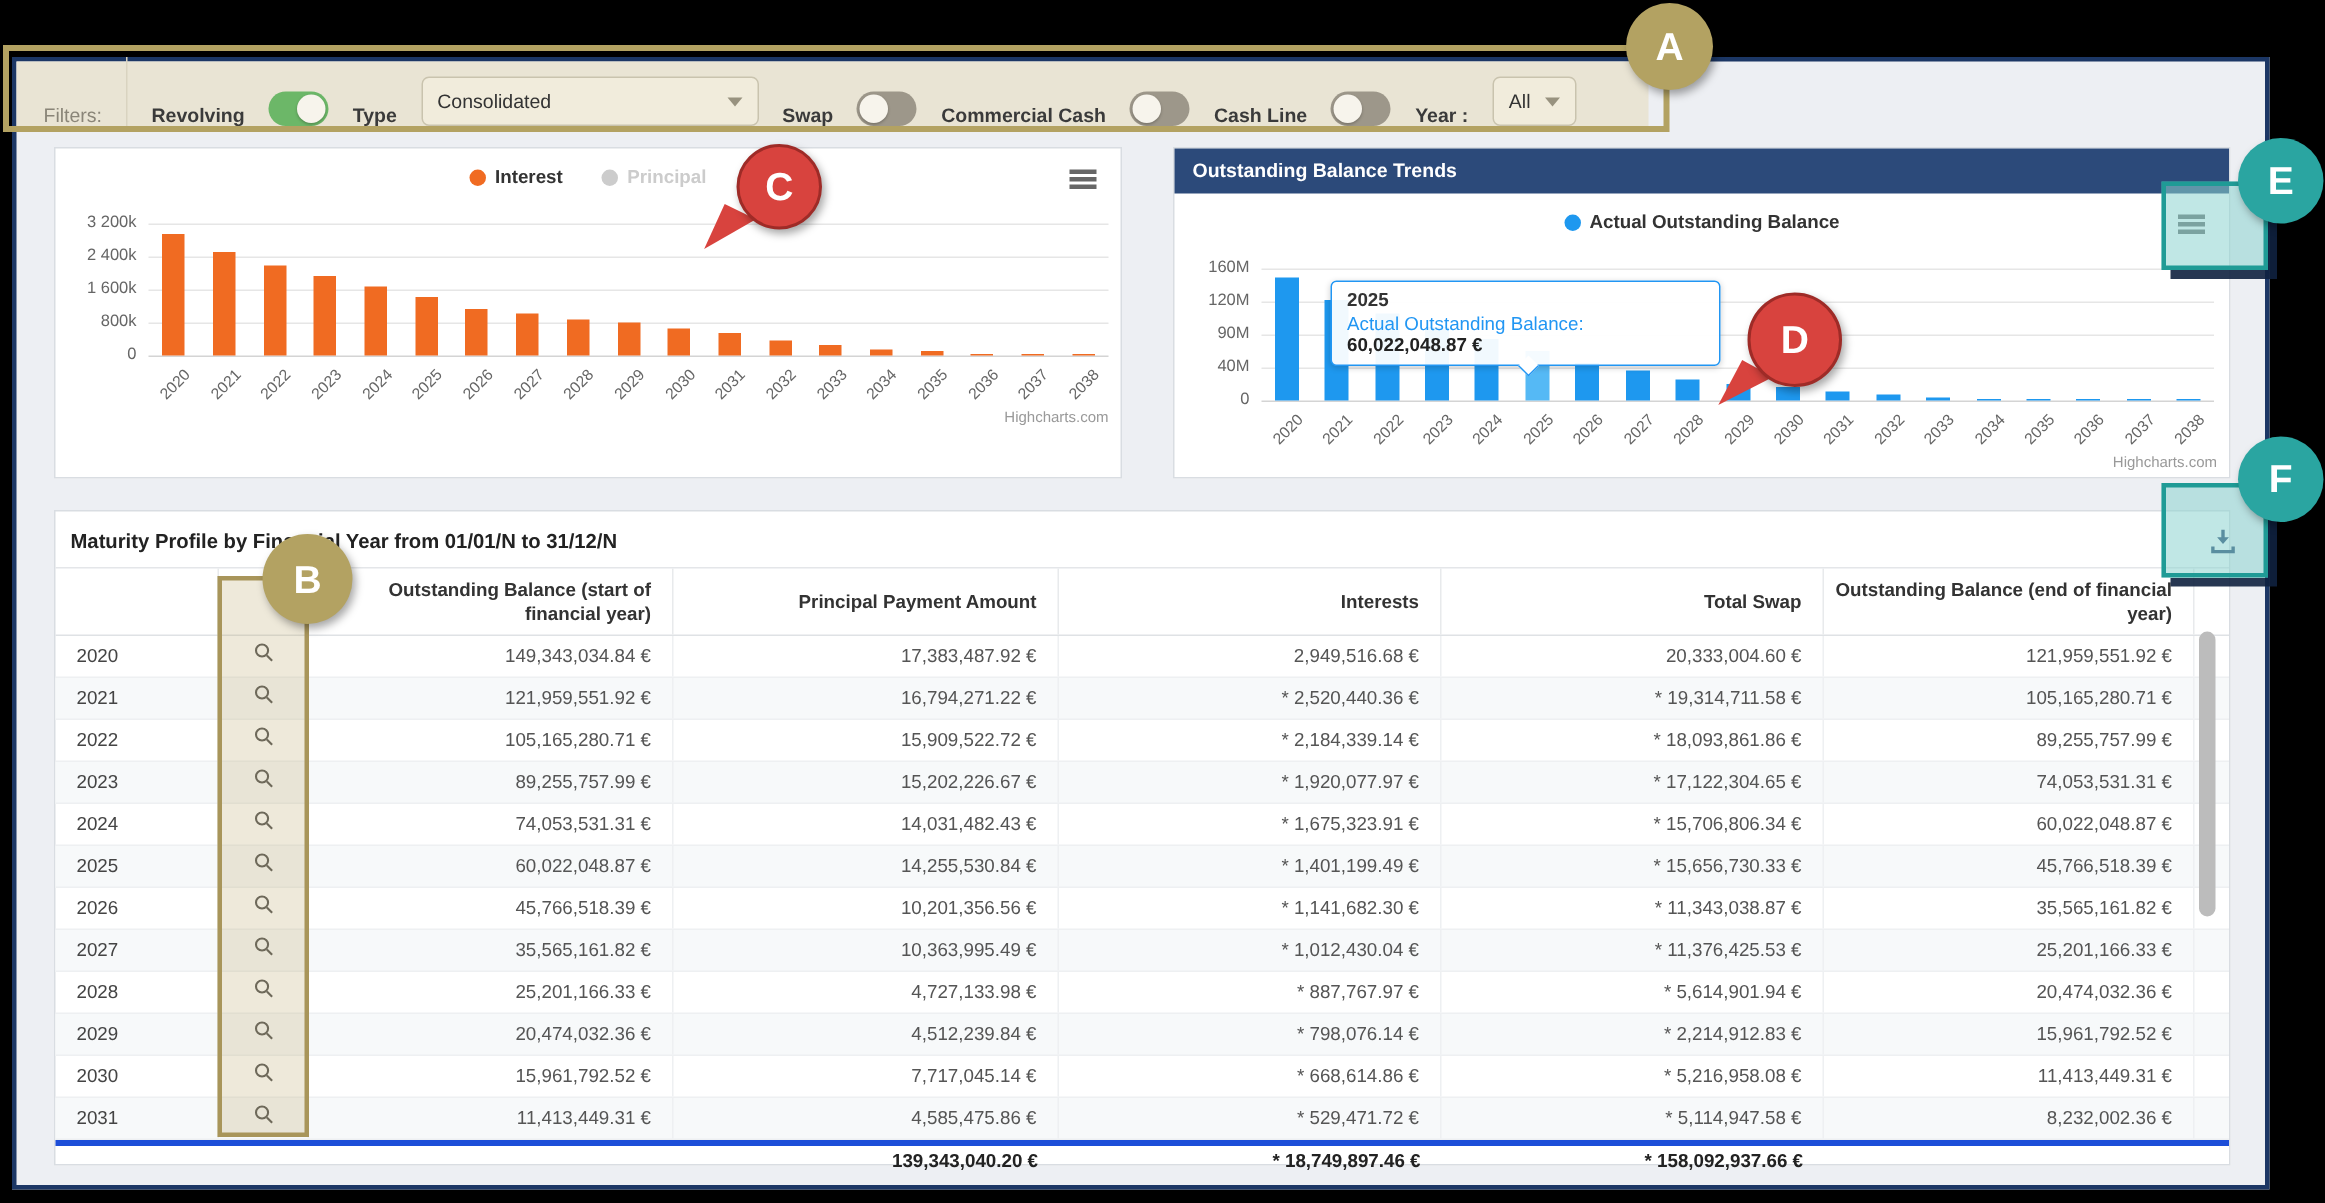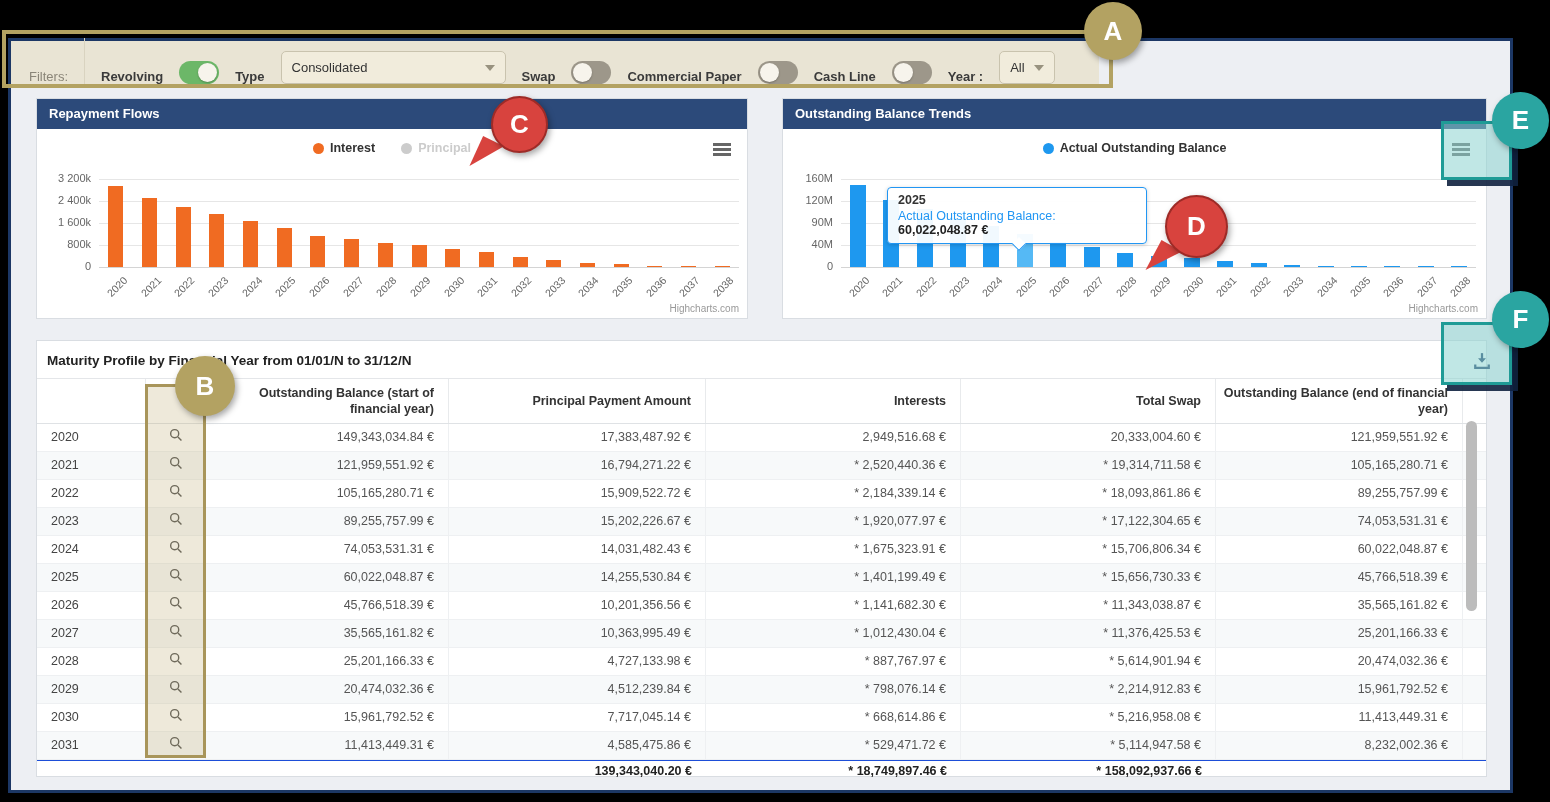--- a/index.html
+++ b/index.html
@@ -79,21 +79,21 @@
   .trow.alt { background:#f7f9fa; }
   .tcell { font-size:12.5px; color:#555; line-height:27px; padding:0 14px 0 6px;
     border-right:1px solid #eef0f2; white-space:nowrap; overflow:hidden; }
   .tcell.num { text-align:right; }
   .tcell.left { text-align:left; padding-left:14px; color:#444; }
   .tcell.center { text-align:center; padding:0; }
   .c-year { width:109px; } .c-mag { width:60px; } .c-start { width:243px; }
   .c-principal { width:257px; } .c-interests { width:255px; } .c-total { width:255px; }
   .c-end { width:247px; }
   .mag-btn { background:transparent; border:none; cursor:pointer; padding:4px; }
-  .tfoot { display:flex; height:31px; border-top:1px solid #1d4ed8; }
+  .tfoot { display:flex; height:31px; border-top:4px solid #1d4ed8; }
   .tfoot .tcell { font-weight:bold; color:#222; line-height:20px; border-right:none; }
   .scroll-thumb { position:absolute; left:1429px; top:80px; width:11px; height:190px;
     background:#bcbcbc; border-radius:6px; cursor:grab; }
 
   
   .ann-box { position:absolute; z-index:40; }
   .ann-box-a { left:2px; top:30px; width:1111px; height:58px; border:4px solid #b3a262; }
   .ann-box-b { left:145px; top:384px; width:61px; height:374px; border:3px solid #a8955a;
     background:rgba(187,168,106,0.25); }
   .ann-box-e { left:1441px; top:121px; width:71px; height:59px; background:rgba(140,211,207,0.55);
@@ -129,37 +129,36 @@
         </span>
       <span class="fname">Type</span>
       <span class="dd dd-type">
         <span>Consolidated</span>
         <span class="caret"></span>
       </span>
       <span class="fname">Swap</span>
       <span class="toggle off">
           <span class="knob"></span>
         </span>
-      <span class="fname">Commercial Paper</span>
+      <span class="fname">Commercial Cash</span>
       <span class="toggle off">
           <span class="knob"></span>
         </span>
       <span class="fname">Cash Line</span>
       <span class="toggle off">
           <span class="knob"></span>
         </span>
       <span class="fname">Year :</span>
       <span class="dd dd-year">
         <span>All</span>
         <span class="caret"></span>
       </span>
     </div>
 
     <div class="panel panel-left">
-      <div class="panel-header">Repayment Flows</div>
       <div class="panel-body" id="chart1-body">
         <div class="legend">
             <span class="legend-item">
               <span class="dot" style="background: rgb(240, 107, 34);"></span>
               <span>Interest</span>
             </span>
             <span class="legend-item disabled">
               <span class="dot" style="background: rgb(204, 204, 204);"></span>
               <span>Principal</span>
             </span>

